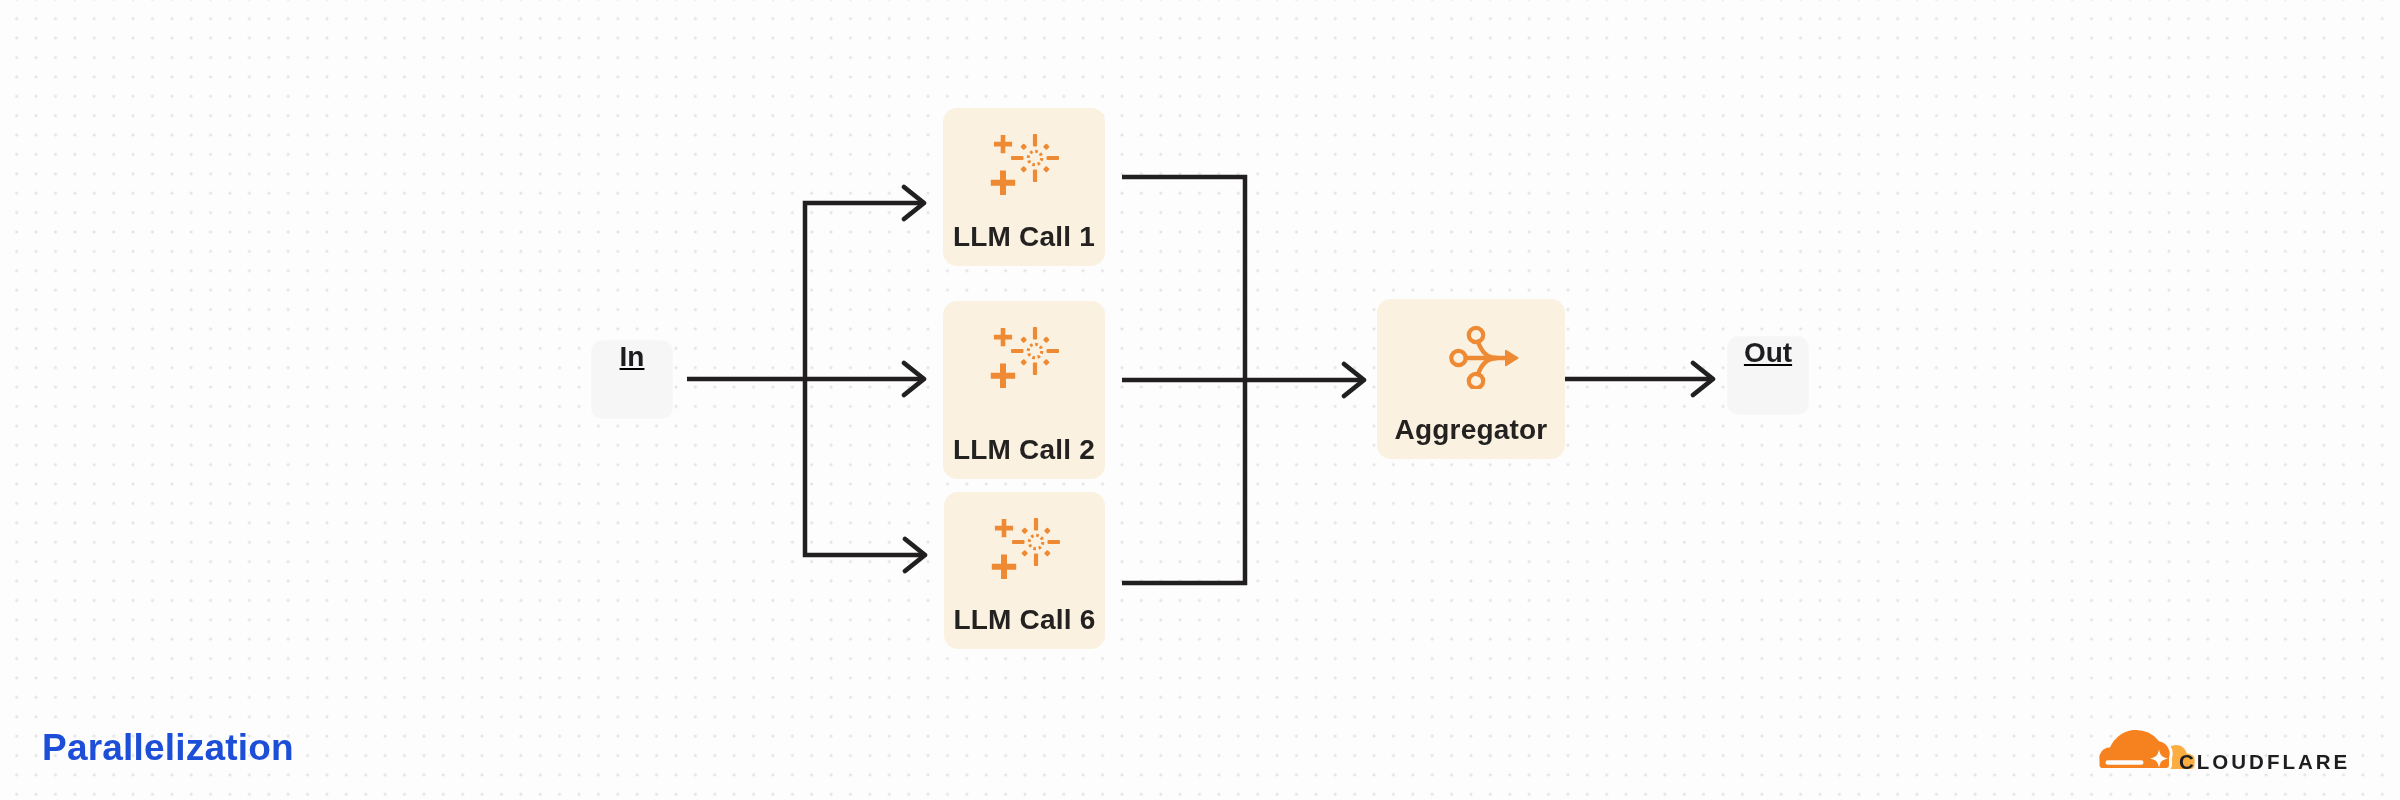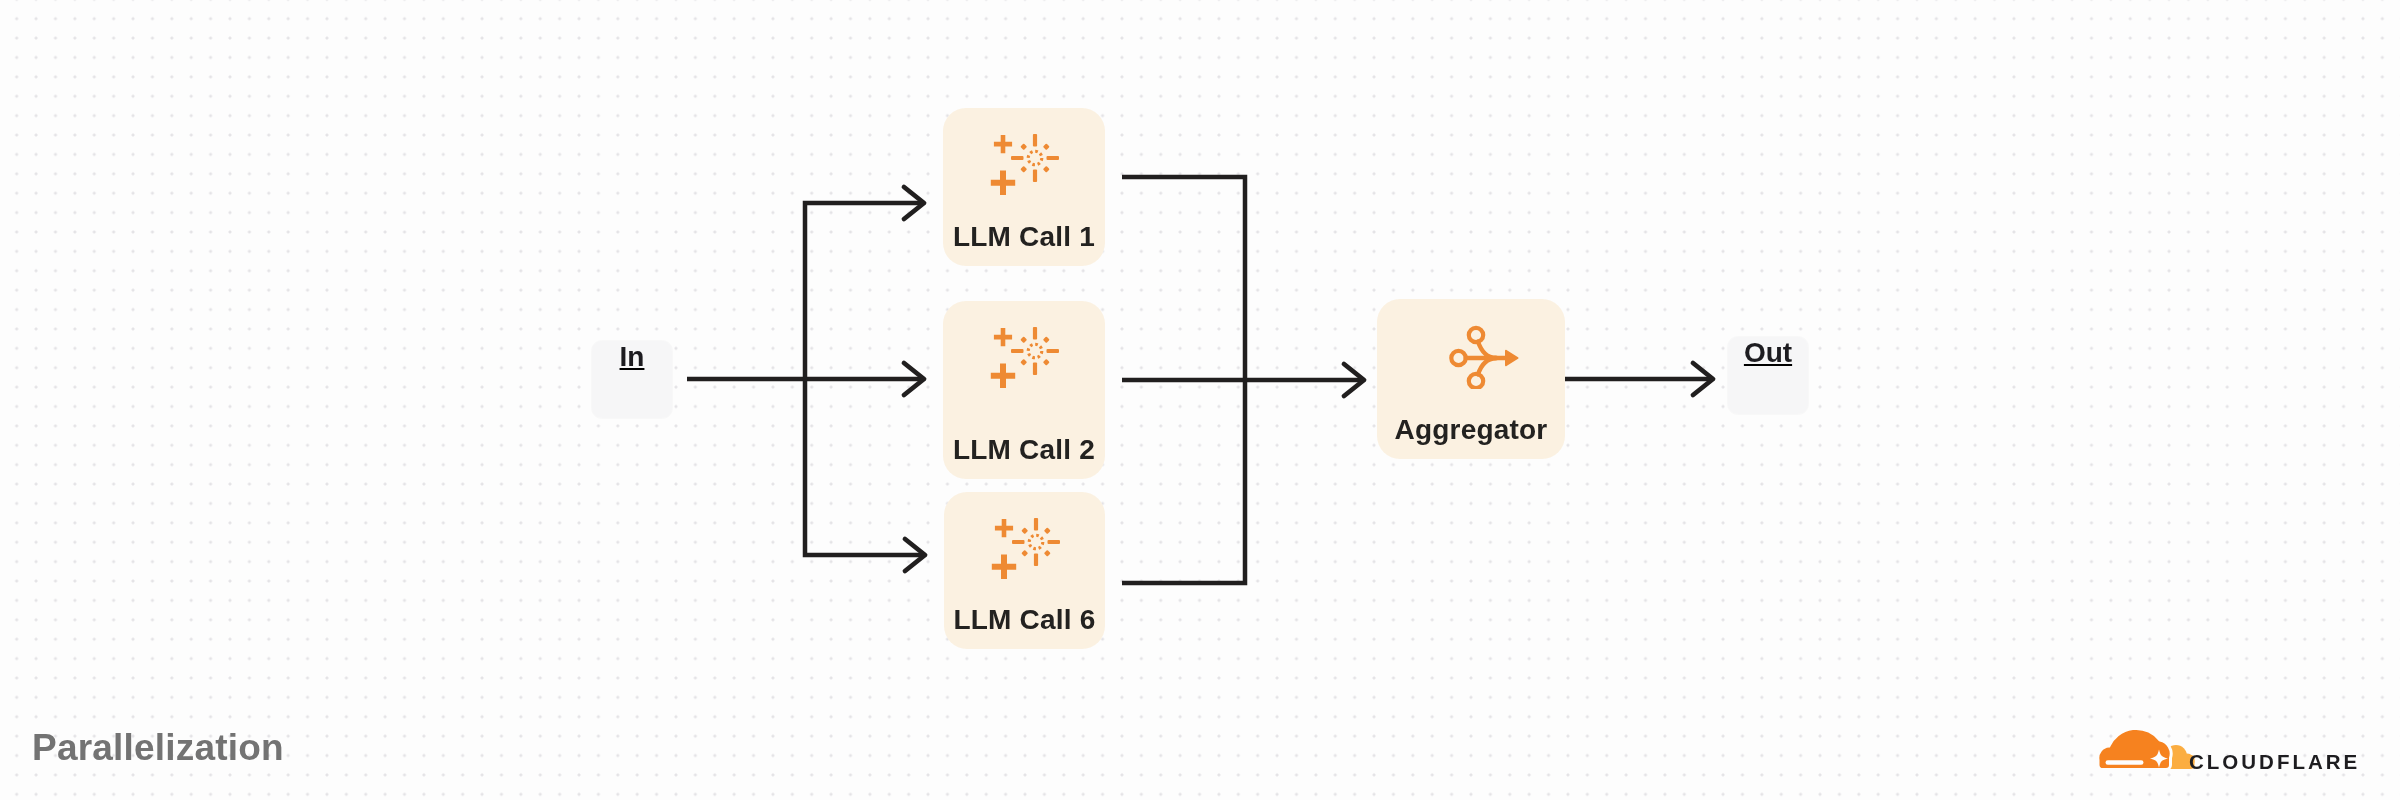--- a/index.html
+++ b/index.html
@@ -13,21 +13,21 @@
     font-family:"Liberation Sans","DejaVu Sans",sans-serif;
     background-color:var(--page-bg);
     background-image:radial-gradient(circle,var(--dot) 1.45px,transparent 1.6px);
     background-size:19.4px 19.4px;
     background-position:7px 9px;
   }
   #edges{position:absolute;left:0;top:0;width:2400px;height:800px;pointer-events:none;}
   .edge{fill:none;stroke:var(--line);stroke-width:4.5;stroke-linejoin:miter;}
   .edge-head{fill:none;stroke:var(--line);stroke-width:4.8;stroke-linecap:round;stroke-linejoin:round;}
 
-  .node-card{position:absolute;background:var(--card-cream);border-radius:23px;
+  .node-card{position:absolute;background:var(--card-cream);border-radius:14px;
     display:flex;flex-direction:column;align-items:center;}
   .node-card .icon-wrap{margin-top:26px;line-height:0;}
   .node-label{position:absolute;bottom:13px;left:0;width:100%;text-align:center;
     font-size:28px;font-weight:700;color:var(--text-dark);letter-spacing:.2px;}
 
   #node-llm1{left:943px;top:108px;width:162px;height:158px;}
   #node-llm2{left:943px;top:301px;width:162px;height:178px;}
   #node-llm3{left:944px;top:492px;width:161px;height:157px;}
   #node-agg {left:1377px;top:299px;width:159px;height:160px;padding-left:29px;}
 
@@ -38,26 +38,26 @@
   #node-out{left:1728px;top:337px;}
   .port-label{font-size:28px;font-weight:700;color:#1D1C20;}
 
   .spark rect,.spark path{fill:var(--accent);}
   .spark .ring{fill:none;stroke:var(--accent);stroke-width:3.1;stroke-dasharray:2.65 2.69;}
 
   .merge circle{fill:none;stroke:var(--accent);stroke-width:4.2;}
   .merge .mline{fill:none;stroke:var(--accent);stroke-width:4.4;stroke-linecap:round;}
   .merge .mhead{fill:var(--accent);stroke:var(--accent);stroke-width:2;stroke-linejoin:round;}
 
-  #figure-title{position:absolute;left:32px;top:727px;font-size:37px;font-weight:700;
-    color:#737373;letter-spacing:.2px;}
+  #figure-title{position:absolute;left:42px;top:727px;font-size:37px;font-weight:700;
+    color:#1d4ed8;letter-spacing:.2px;}
 
   #brand{position:absolute;left:2092px;top:726px;width:300px;height:54px;}
   #brand svg{position:absolute;left:0;top:0;}
-  .cf-text{position:absolute;left:97px;top:24px;font-size:20.5px;font-weight:900;
+  .cf-text{position:absolute;left:87px;top:24px;font-size:20.5px;font-weight:900;
     letter-spacing:3px;color:#1E1D20;}
 </style>
 </head>
 <body>
 
 <svg id="edges" viewBox="0 0 2400 800">
   <path class="edge" d="M687 379 H922"></path>
   <path class="edge" d="M922 203 H805 V555 H923"></path>
   <path class="edge-head" d="M904 187 L924 203 L904 219"></path>
   <path class="edge-head" d="M904 363 L924 379 L904 395"></path>

